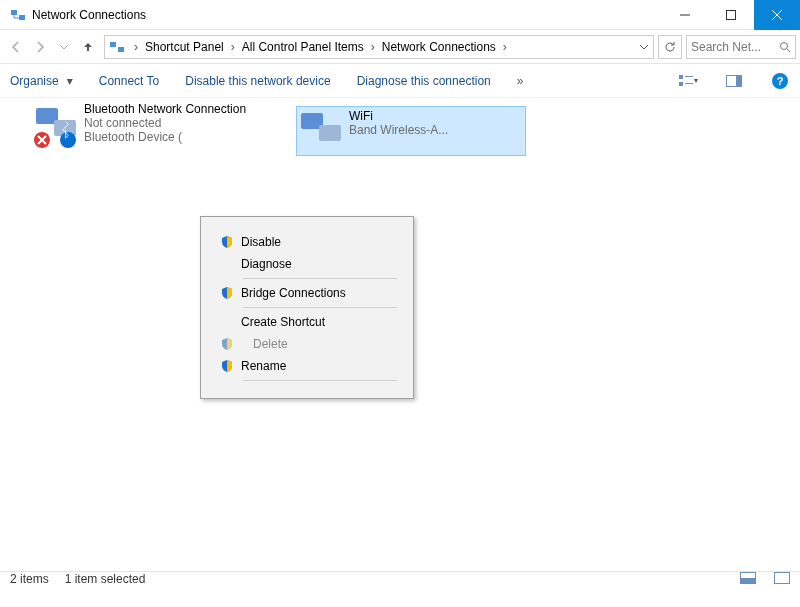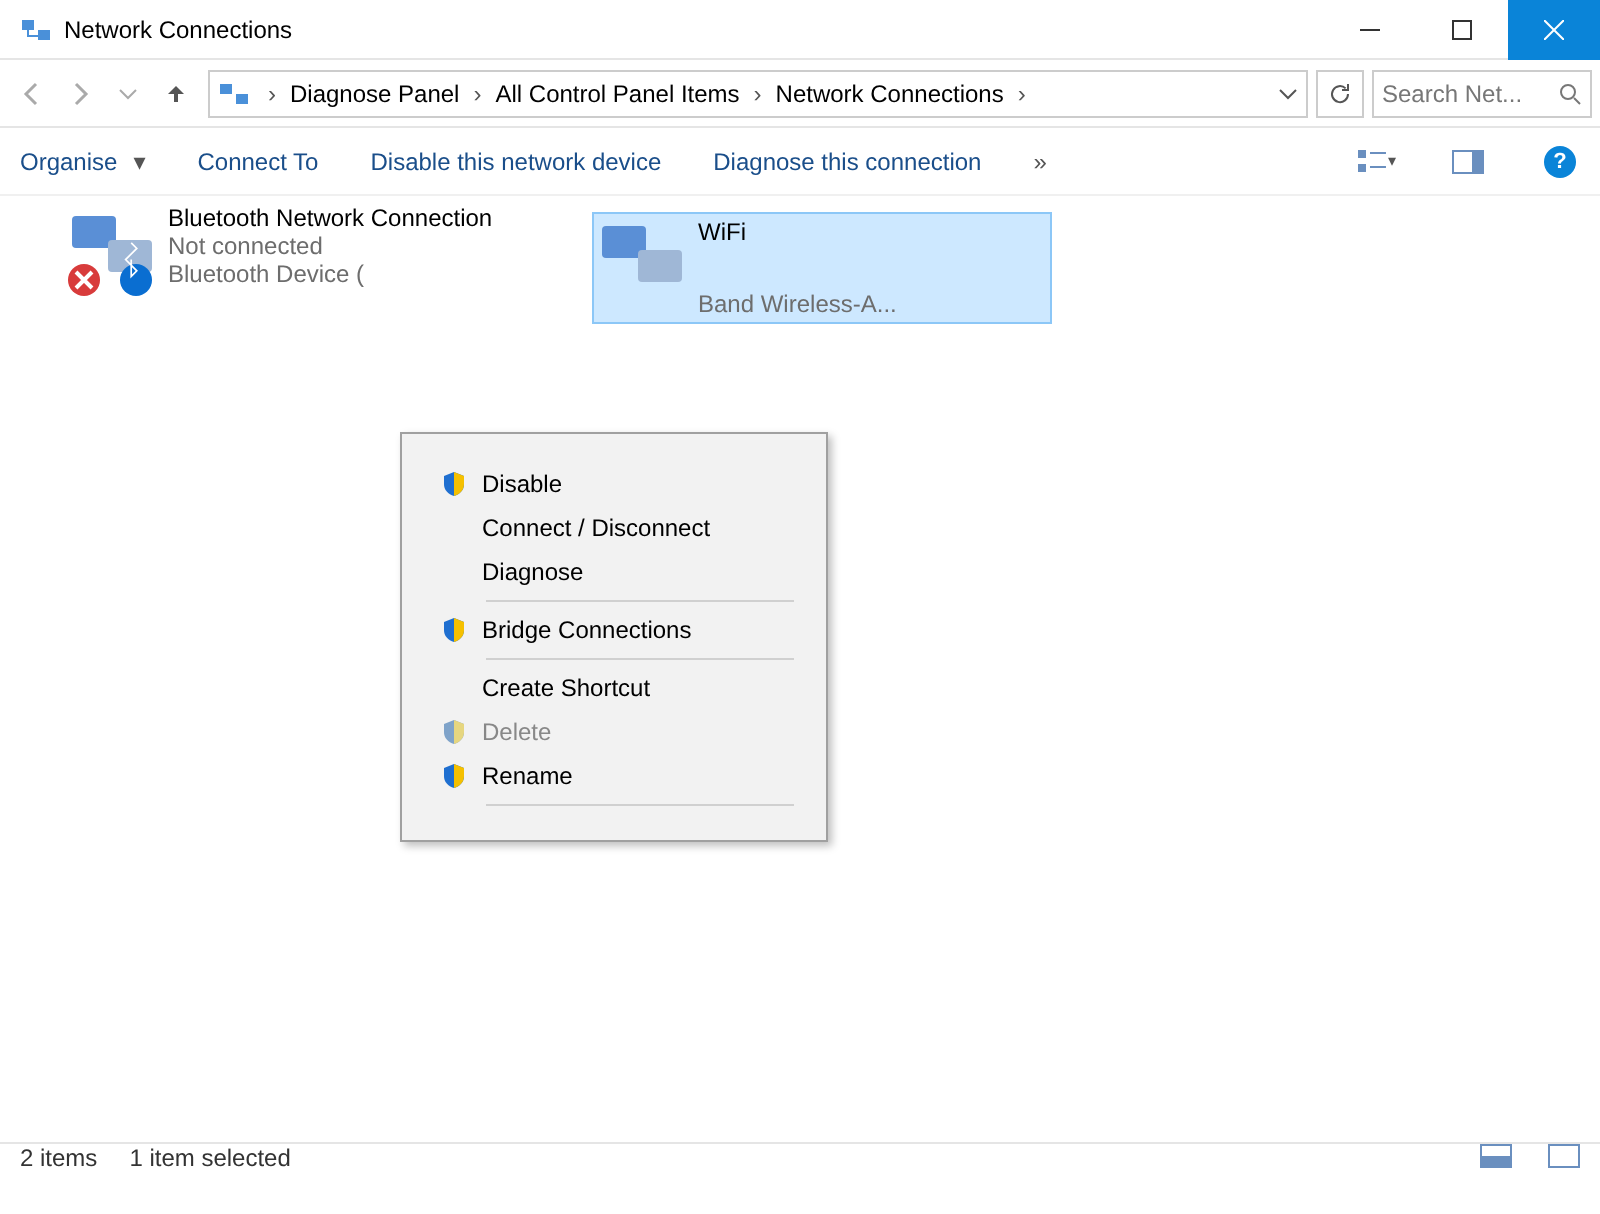--- a/index.html
+++ b/index.html
@@ -34,21 +34,21 @@
   .adapter .name { color: #000; }
   .adapter .sub { color: #6d6d6d; }
   .adapter.sel { background: #cde8ff; border: 1px solid #8cc7f7; }
   .adapter.sel .atxt { padding: 2px 4px; }
   .wifi { position: absolute; left: 296px; top: 8px; width: 230px; }
   .ctxmenu { position: absolute; left: 200px; top: 118px; width: 214px; background: #f2f2f2; border: 1px solid #a0a0a0; box-shadow: 2px 2px 4px rgba(0,0,0,0.25); padding: 14px; }
   .ctxmenu .mi { display: flex; align-items: center; height: 22px; padding: 0 6px 0 2px; }
   .ctxmenu .mi .micon { width: 20px; display: flex; justify-content: center; }
   .ctxmenu .mi .mlabel { padding-left: 4px; }
   .ctxmenu .mi.bold .mlabel { font-weight: bold; }
-  .ctxmenu .mi.disabled { color: #888; }
+  .ctxmenu .mi.disabled { color: #888; gap: 12px; }
   .ctxmenu .msep { height: 1px; background: #d0d0d0; margin: 3px 2px 3px 28px; }
   .ctxmenu .mi.highlight { background: #e5e5e5; border: 2px solid #d30000; height: 24px; margin: -1px; }
   .statusbar { position: absolute; bottom: 0; left: 0; right: 0; height: 36px; border-top: 1px solid #e5e5e5; display: flex; padding: 0 10px; gap: 16px; color: #333; }
   .statusbar .spacer { flex: 1; }
   .viewicon { width: 16px; height: 12px; border: 1px solid #6a8fbf; margin-left: 2px; }
   .shield { width: 14px; height: 14px; }
 </style>
 </head>
 <body>
 
@@ -98,21 +98,21 @@
       <svg width="14" height="14" viewBox="0 0 14 14">
         <path d="M7 3l-4 4h3v4h2V7h3z" fill="#555"></path>
       </svg>
     </div>
   <div class="breadcrumb">
     <svg class="bcicon" viewBox="0 0 16 16">
         <rect x="1" y="3" width="6" height="5" fill="#4a90d9"></rect>
         <rect x="9" y="8" width="6" height="5" fill="#4a90d9"></rect>
       </svg>
     <span class="chev">›</span>
-    <span class="seg">Diagnose Panel</span>
+    <span class="seg">Shortcut Panel</span>
     <span class="chev">›</span>
     <span class="seg">All Control Panel Items</span>
     <span class="chev">›</span>
     <span class="seg">Network Connections</span>
     <span class="chev">›</span>
     <span style="flex:1"></span>
     <svg width="10" height="10" viewBox="0 0 10 10">
         <path d="M1 3l4 4 4-4" stroke="#555" fill="none"></path>
       </svg>
   </div>
@@ -179,38 +179,34 @@
 
   <div class="adapter sel wifi">
     <div class="aicon">
       <svg viewBox="0 0 48 48">
           <rect x="4" y="6" width="22" height="16" rx="2" fill="#5a8fd6"></rect>
           <rect x="22" y="18" width="22" height="16" rx="2" fill="#9fb7d6"></rect>
         </svg>
     </div>
     <div class="atxt">
       <div class="name">WiFi</div>
-      <div class="sub" style="margin-top:22px">Band Wireless-A...</div>
+      <div class="sub" style="">Band Wireless-A...</div>
     </div>
   </div>
 
   <div class="ctxmenu">
     <div class="mi">
       <span class="micon">
           <svg class="shield" viewBox="0 0 14 14">
             <path d="M7 1l5 2v4c0 3-2 5-5 6-3-1-5-3-5-6V3z" fill="#1f6fd0"></path>
             <path d="M7 1l5 2v4c0 3-2 5-5 6V1z" fill="#f5c000"></path>
           </svg>
         </span>
       <span class="mlabel">Disable</span>
     </div>
-    <div class="mi">
-        <span class="micon"></span>
-        <span class="mlabel">Connect / Disconnect</span>
-      </div>
     <div class="mi">
         <span class="micon"></span>
         <span class="mlabel">Diagnose</span>
       </div>
     <div class="msep"></div>
     <div class="mi">
       <span class="micon">
           <svg class="shield" viewBox="0 0 14 14">
             <path d="M7 1l5 2v4c0 3-2 5-5 6-3-1-5-3-5-6V3z" fill="#1f6fd0"></path>
             <path d="M7 1l5 2v4c0 3-2 5-5 6V1z" fill="#f5c000"></path>

